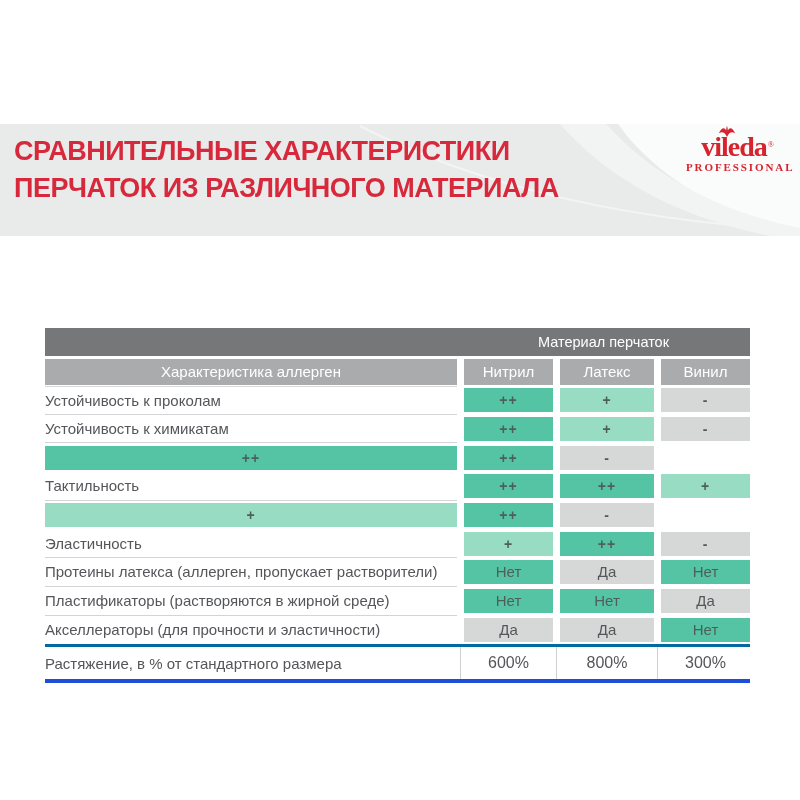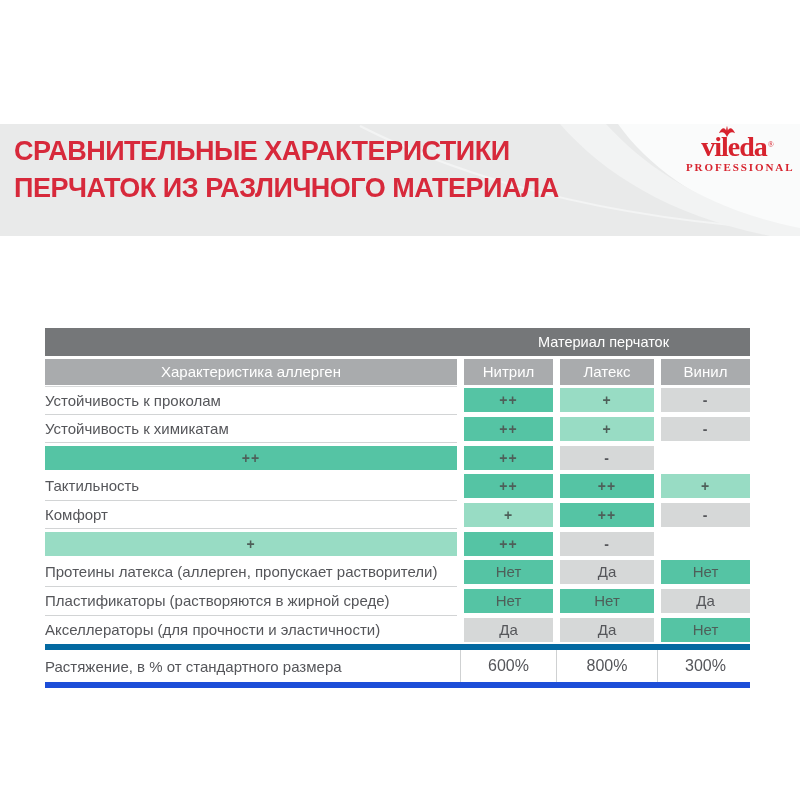--- a/index.html
+++ b/index.html
@@ -26,27 +26,27 @@
   .group-label{position:absolute;left:412px;width:293px;height:28px;line-height:28px;
                text-align:center;color:#ffffff;font-size:14.5px;}
   .grid{display:grid;grid-template-columns:412px 89px 94px 89px;column-gap:7px;}
   .thead-light{height:26px;margin-bottom:1px;}
   .hcell{background:#a9abad;color:#ffffff;font-size:15px;line-height:26px;text-align:center;}
   .row{height:28.7px;align-items:center;}
   .row-label{align-self:stretch;display:flex;align-items:center;
              font-size:15px;color:#55565a;}
   .row.first .row-label{border-top:1px solid #d8dadb;}
   .row.line .row-label{border-bottom:1px solid #d2d4d5;}
-  .row.fullline{border-bottom:6px solid #0369a1;}
+  .row.fullline{border-bottom:3px solid #0369a1;}
   .cell{height:24px;line-height:24px;text-align:center;font-size:15px;color:#4e5f59;}
   .tone-strong{background:#55c4a4;}
   .tone-light{background:#98dcc4;}
   .tone-gray{background:#d6d8d8;color:#55565a;}
   .sym{font-weight:bold;font-size:14px;letter-spacing:1px;}
-  .row-last{height:32px;border-bottom:6px solid #1d4ed8;}
+  .row-last{height:32px;border-bottom:4px solid #1d4ed8;}
   .row-last .cell{height:32px;line-height:32px;background:none;color:#55565a;font-size:16px;
                   border-left:1px solid #cfd1d2;margin-left:-4px;padding-left:3px;}
   .row-last .row-label{border:none;}
 </style>
 </head>
 <body>
 
 <div class="page">
 
   <div class="banner">
@@ -107,27 +107,27 @@
     </div>
 
     <div class="grid row line">
       <div class="row-label">Тактильность</div>
       <div class="cell tone-strong sym">++</div>
       <div class="cell tone-strong sym">++</div>
       <div class="cell tone-light sym">+</div>
     </div>
 
     <div class="grid row line">
-      <div class="row-label">Комфорт</div>
       <div class="cell tone-light sym">+</div>
       <div class="cell tone-strong sym">++</div>
       <div class="cell tone-gray sym">-</div>
     </div>
 
     <div class="grid row line">
+      <div class="row-label">Эластичность</div>
       <div class="cell tone-light sym">+</div>
       <div class="cell tone-strong sym">++</div>
       <div class="cell tone-gray sym">-</div>
     </div>
 
     <div class="grid row line">
       <div class="row-label">Протеины латекса (аллерген, пропускает растворители)</div>
       <div class="cell tone-strong">Нет</div>
       <div class="cell tone-gray">Да</div>
       <div class="cell tone-strong">Нет</div>

